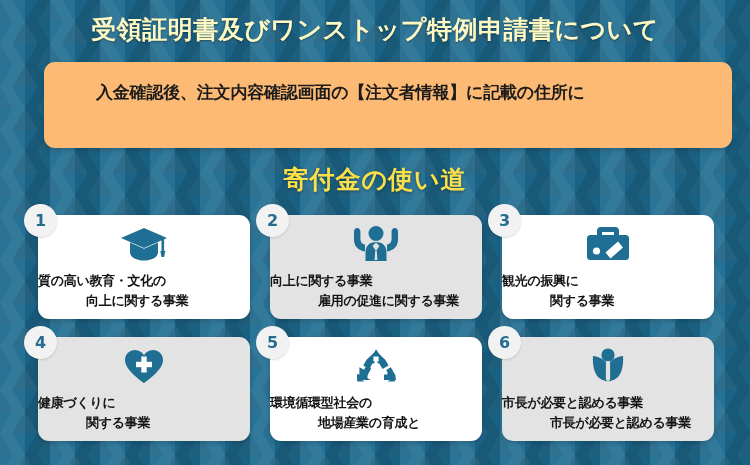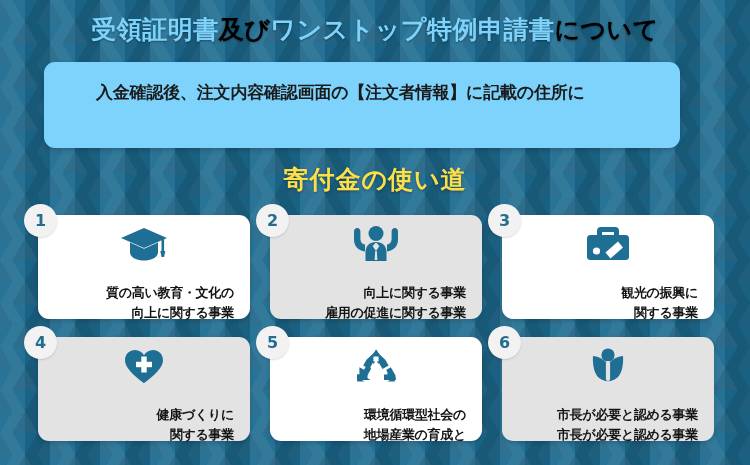--- a/index.html
+++ b/index.html
@@ -53,31 +53,31 @@
     top: 13px;
     width: 750px;
     text-align: center;
     font-size: 25px;
     font-weight: bold;
     line-height: 34px;
     letter-spacing: 0.5px;
     white-space: nowrap;
     text-shadow: 0 1px 2px rgba(0,0,0,0.35);
   }
-  .t-yellow { color: #7dd3fc; }
-  .t-white  { color: #000000; }
+  .t-yellow { color: #fef9c3; }
+  .t-white  { color: #fef9c3; }
 
   
   .notice-card {
     position: absolute;
     left: 44px;
     top: 62px;
-    width: 636px;
+    width: 688px;
     height: 86px;
-    background: #7dd3fc;
+    background: #fdba74;
     border-radius: 11px;
     box-shadow: 0 2px 5px rgba(0,0,0,0.18);
   }
   .notice-inner {
     position: absolute;
     left: 52px;
     top: 16px;
     right: 20px;
   }
   .notice-line {
@@ -152,23 +152,23 @@
     height: 40px;
     display: flex;
     align-items: center;
     justify-content: center;
   }
   .card-icon svg { display: block; }
 
   .card-text {
     position: absolute;
     left: 0;
-    top: 68px;
+    top: 56px;
     width: 196px;
-    text-align: right;
+    text-align: left;
     font-size: 13px;
     font-weight: bold;
     color: #141414;
     line-height: 20px;
     letter-spacing: -0.3px;
   }
   .card-text .l2 { display: block; padding-left: 48px; }
 </style>
 </head>
 <body>

